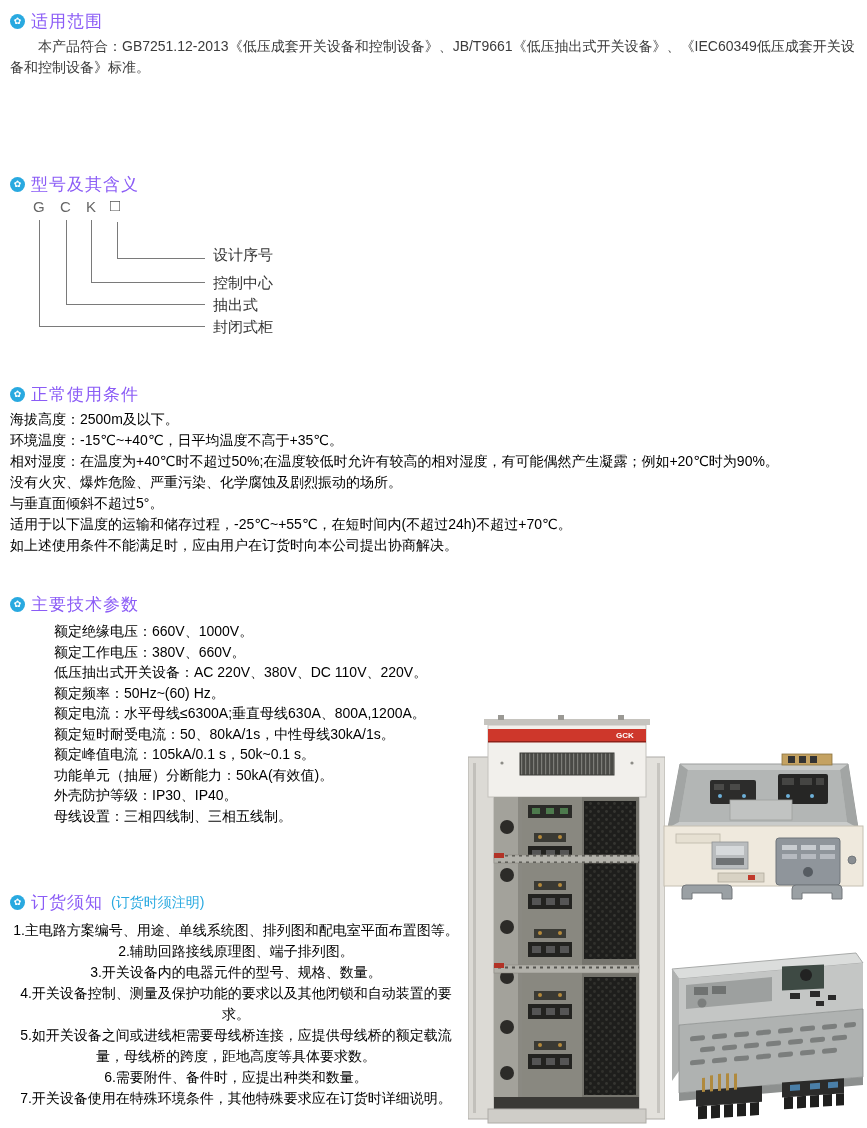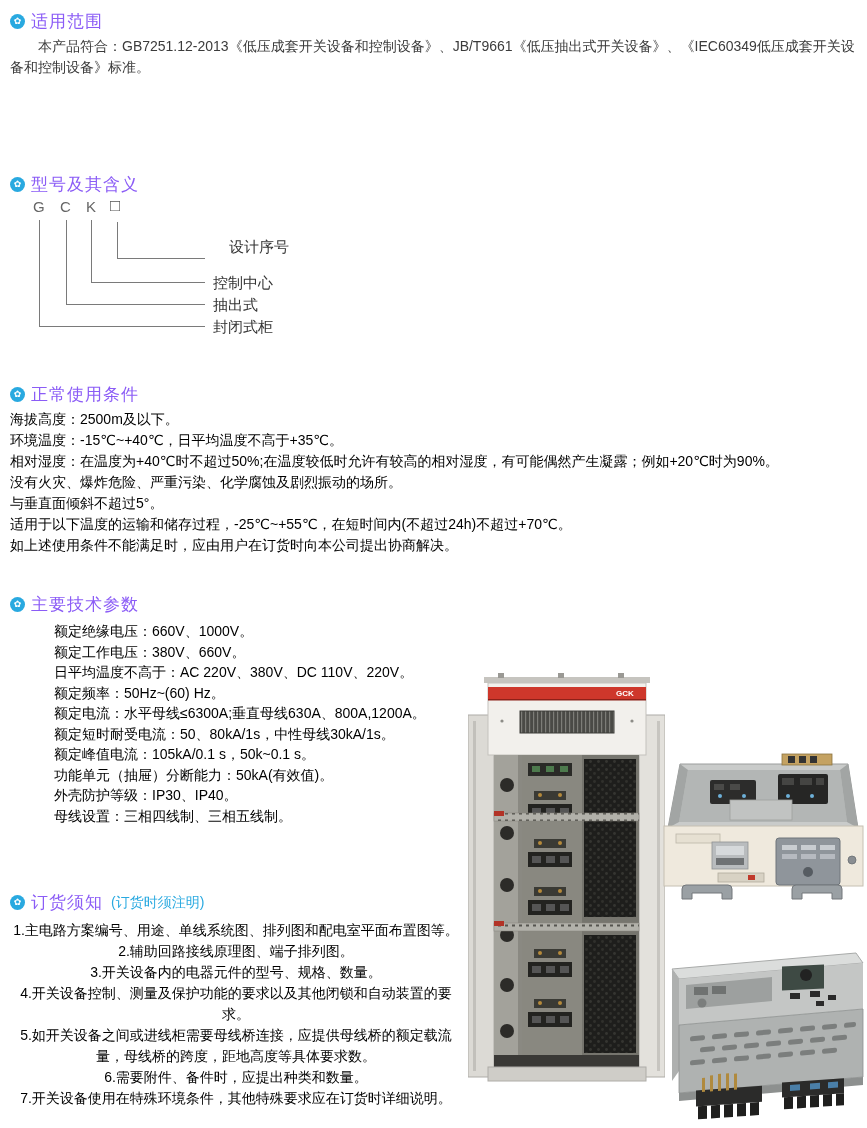--- a/index.html
+++ b/index.html
@@ -60,21 +60,21 @@
 
     <div class="dln" style="left:92px; top:24px; width:1px; height:36px;"></div>
     <div class="dln" style="left:92px; top:60px; width:88px; height:1px;"></div>
     <div class="dln" style="left:66px; top:22px; width:1px; height:62px;"></div>
     <div class="dln" style="left:66px; top:84px; width:114px; height:1px;"></div>
     <div class="dln" style="left:41px; top:22px; width:1px; height:84px;"></div>
     <div class="dln" style="left:41px; top:106px; width:139px; height:1px;"></div>
     <div class="dln" style="left:14px; top:22px; width:1px; height:106px;"></div>
     <div class="dln" style="left:14px; top:128px; width:166px; height:1px;"></div>
 
-    <span class="model-label" style="top:40px;margin-left:16px;">设计序号</span>
+    <span class="model-label" style="top:48px;">设计序号</span>
     <span class="model-label" style="top:76px;">控制中心</span>
     <span class="model-label" style="top:98px;">抽出式</span>
     <span class="model-label" style="top:120px;">封闭式柜</span>
   </div>
 
   <div class="sec-header" style="top:383px;">
     <span class="sec-icon">✿</span>
     <span class="sec-title">正常使用条件</span>
   </div>
   <div class="text-block" style="top:409px; width:850px;">
@@ -87,21 +87,21 @@
     <div class="cond-line">如上述使用条件不能满足时，应由用户在订货时向本公司提出协商解决。</div>
   </div>
 
   <div class="sec-header" style="top:593px;">
     <span class="sec-icon">✿</span>
     <span class="sec-title">主要技术参数</span>
   </div>
   <div class="text-block" style="top:621px; width:460px;margin-left:44px;">
     <div class="param-line">额定绝缘电压：660V、1000V。</div>
     <div class="param-line">额定工作电压：380V、660V。</div>
-    <div class="param-line">日平均温度不高于：AC 220V、380V、DC 110V、220V。</div>
+    <div class="param-line">低压抽出式开关设备：AC 220V、380V、DC 110V、220V。</div>
     <div class="param-line">额定频率：50Hz~(60) Hz。</div>
     <div class="param-line">额定电流：水平母线≤6300A;垂直母线630A、800A,1200A。</div>
     <div class="param-line">额定短时耐受电流：50、80kA/1s，中性母线30kA/1s。</div>
     <div class="param-line">额定峰值电流：105kA/0.1 s，50k~0.1 s。</div>
     <div class="param-line">功能单元（抽屉）分断能力：50kA(有效值)。</div>
     <div class="param-line">外壳防护等级：IP30、IP40。</div>
     <div class="param-line">母线设置：三相四线制、三相五线制。</div>
   </div>
 
   <div class="sec-header" style="top:891px;">
@@ -112,21 +112,21 @@
   <div class="text-block" style="top:920px; width:452px;text-align:center;">
     <div class="order-item">1.主电路方案编号、用途、单线系统图、排列图和配电室平面布置图等。</div>
     <div class="order-item">2.辅助回路接线原理图、端子排列图。</div>
     <div class="order-item">3.开关设备内的电器元件的型号、规格、数量。</div>
     <div class="order-item">4.开关设备控制、测量及保护功能的要求以及其他闭锁和自动装置的要求。</div>
     <div class="order-item">5.如开关设备之间或进线柜需要母线桥连接，应提供母线桥的额定载流量，母线桥的跨度，距地高度等具体要求数。</div>
     <div class="order-item">6.需要附件、备件时，应提出种类和数量。</div>
     <div class="order-item">7.开关设备使用在特殊环境条件，其他特殊要求应在订货时详细说明。</div>
   </div>
 
-  <div class="illus" style="left:468px; top:663px; width:167px; height:423px;">
+  <div class="illus" style="left:468px; top:705px; width:167px; height:423px;">
     <svg width="197" height="423" viewBox="0 0 197 423">
       <defs>
         <pattern id="grille" width="4" height="6" patternUnits="userSpaceOnUse">
           <rect width="4" height="6" fill="#4a4a46"></rect>
           <rect x="1" width="1.2" height="6" fill="#7d7d78"></rect>
         </pattern>
         <pattern id="mesh" width="8" height="8" patternUnits="userSpaceOnUse">
           <rect width="8" height="8" fill="#1e1e1c"></rect>
           <circle cx="2.5" cy="2.5" r="1.4" fill="#353531"></circle>
           <circle cx="6.5" cy="6.5" r="1.4" fill="#30302c"></circle>

